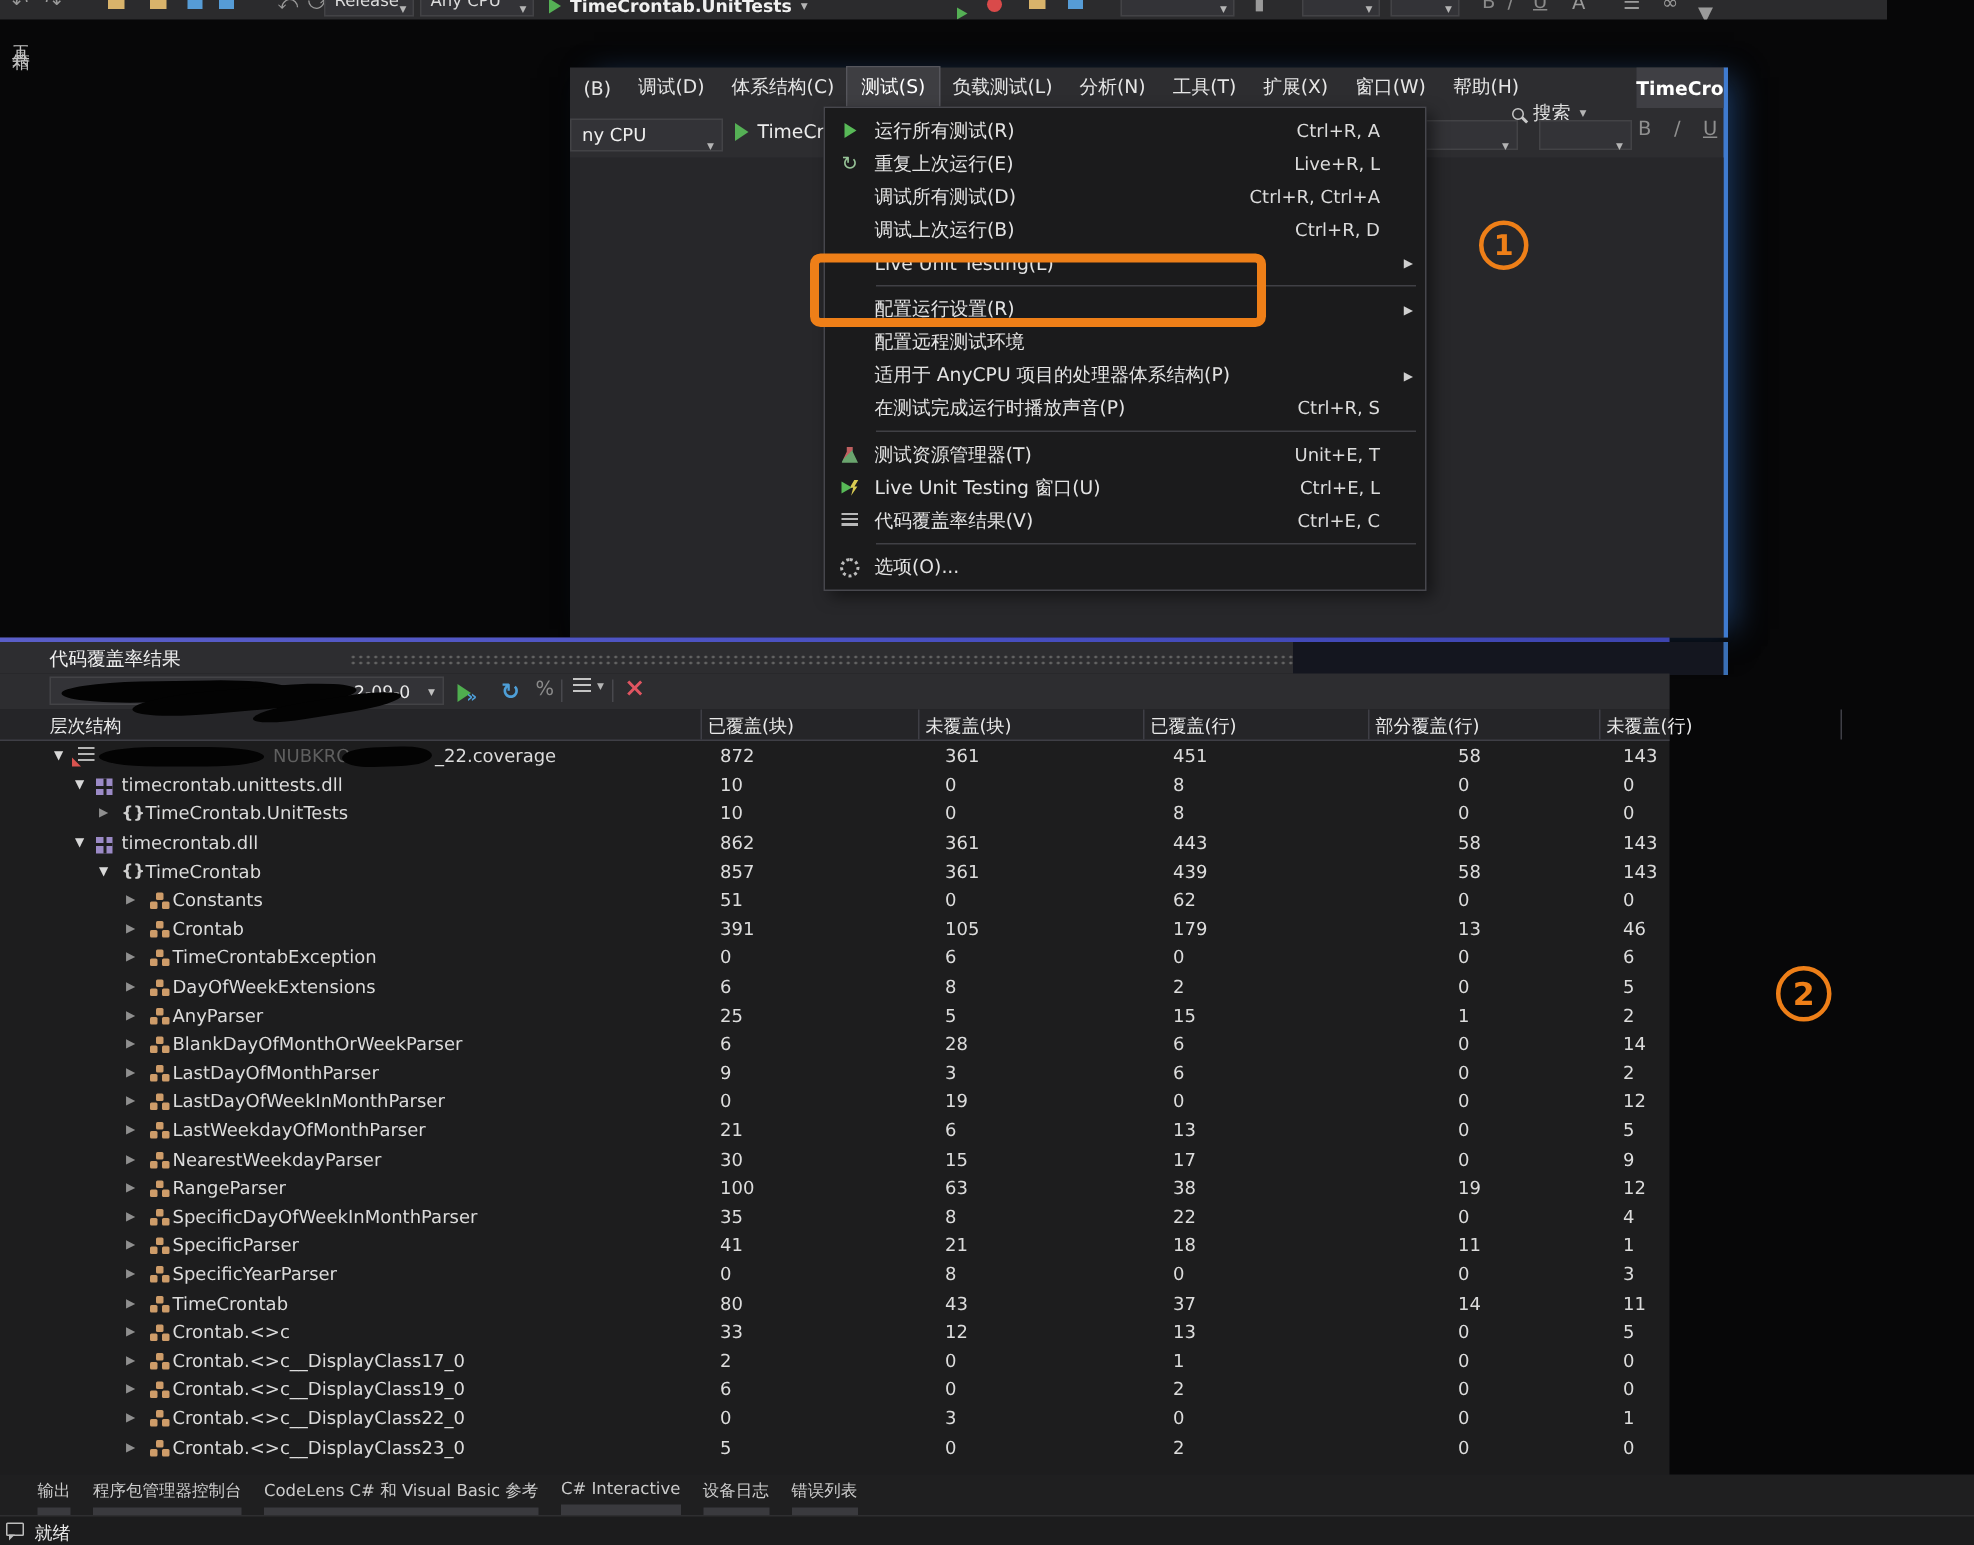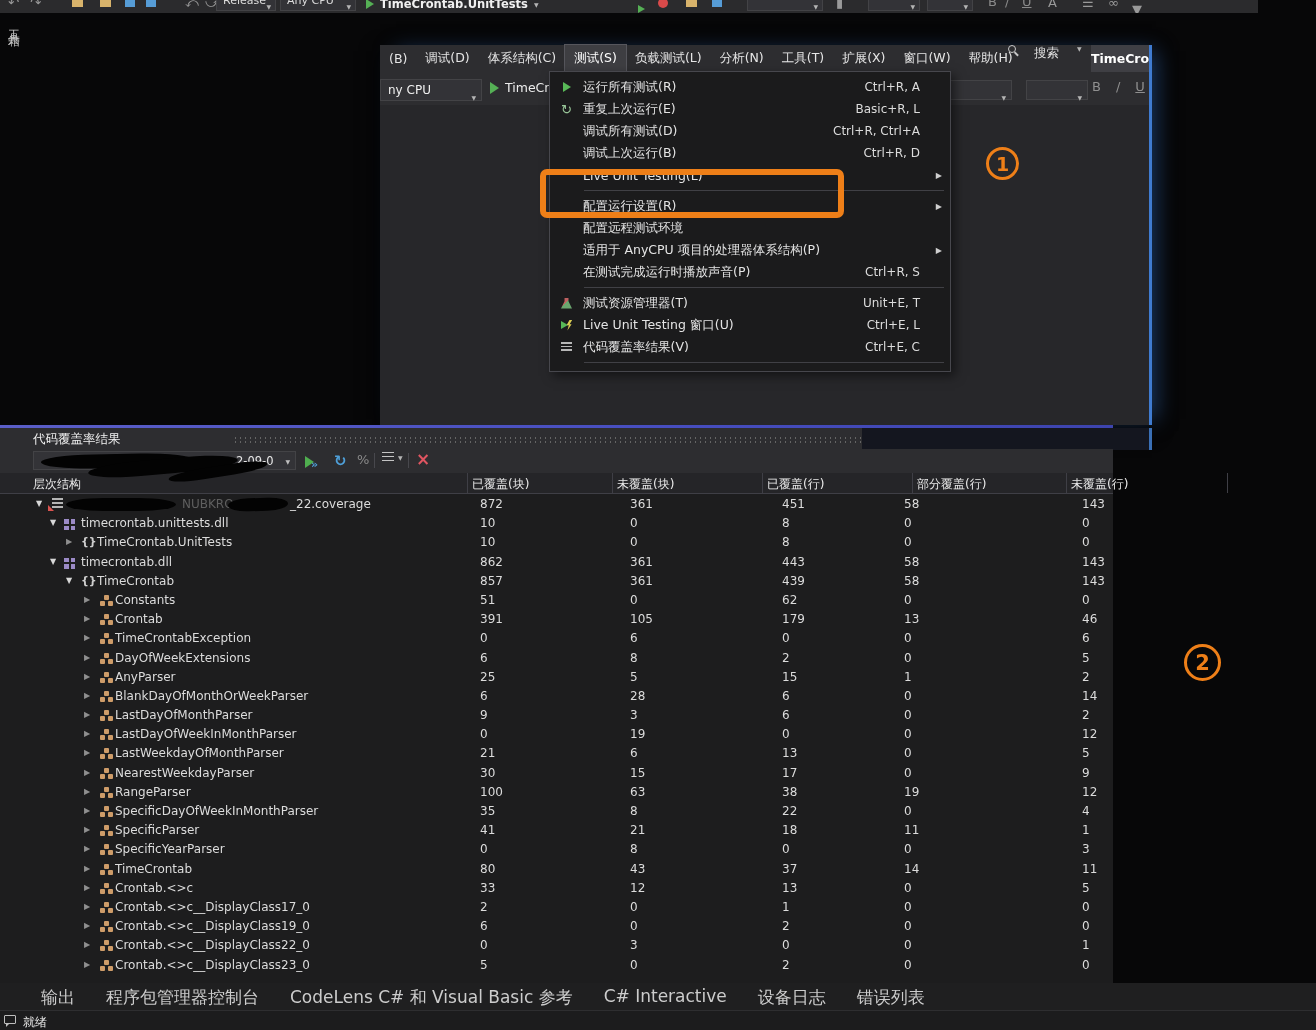--- a/index.html
+++ b/index.html
@@ -24,21 +24,21 @@
   
   #toolbox-tab { left:5px; top:20px; writing-mode:vertical-rl; color:#c2c2c2; font-size:12px; letter-spacing:3px; }
 
   
   #vswin { left:380px; top:45px; width:772px; height:380px; background:#2d2d30;
       border-right:3px solid #3f7bd0; box-shadow:10px 0 20px -6px rgba(50,110,190,.5), 0 6px 18px rgba(0,0,0,.6); }
   #menubar { position:absolute; left:0; top:0; right:0; height:27px; display:flex; align-items:center;
       color:#e6e6e6; font-size:12.5px; }
   .mb-item { padding:5px 9px; cursor:default; }
   .mb-item.active { background:#3e3e42; outline:1px solid #56565c; color:#ffffff; }
-  #searchgrp { position:absolute; left:628px; top:0; height:27px; display:flex; align-items:flex-start; gap:18px; color:#e0e0e0; font-size:12.5px;}
+  #searchgrp { position:absolute; left:628px; top:17px; height:27px; display:flex; align-items:center; gap:6px; color:#e0e0e0; font-size:12.5px;}
   .mag { width:8px; height:8px; border:1.5px solid #c8c8c8; border-radius:50%; position:relative; }
   .mag::after { content:""; position:absolute; width:5px; height:1.5px; background:#c8c8c8; transform:rotate(45deg); right:-4px; bottom:-2px; }
   .car6 { font-size:6px; color:#b5b5b5; }
   #doctab { position:absolute; right:0; top:0; width:58px; height:27px; background:#3f3f44; color:#fff;
       font-weight:bold; font-size:12.5px; display:flex; align-items:center; justify-content:center; }
 
   #wintools { position:absolute; left:0; top:27px; right:0; height:33px; }
   .wcombo { position:absolute; height:22px; background:#333337; border:1px solid #434346; color:#f0f0f0;
       font-size:12px; line-height:20px; padding:0 18px 0 7px; }
   .wcombo .car { position:absolute; right:5px; top:8px; font-size:6px; color:#b5b5b5; }
@@ -110,37 +110,37 @@
   .trow .exp { position:absolute; top:4px; font-size:8px; }
   .trow[data-exp="open"] .exp::before { content:"\25bc"; color:#d8d8d8; }
   .trow[data-exp="closed"] .exp::before { content:"\25b6"; color:#8f8f8f; }
   .trow .ric { position:absolute; top:3px; width:13px; height:13px; }
   .trow .rname { position:absolute; top:2px; white-space:nowrap; }
   .trow[data-lvl="0"] .exp{left:36px} .trow[data-lvl="0"] .ric{left:52px} .trow[data-lvl="0"] .rname{left:68px}
   .trow[data-lvl="1"] .exp{left:50px} .trow[data-lvl="1"] .ric{left:64px} .trow[data-lvl="1"] .rname{left:81px}
   .trow[data-lvl="2"] .exp{left:66px} .trow[data-lvl="2"] .ric{left:81px} .trow[data-lvl="2"] .rname{left:97px}
   .trow[data-lvl="3"] .exp{left:84px} .trow[data-lvl="3"] .ric{left:100px} .trow[data-lvl="3"] .rname{left:115px}
   .v1{position:absolute;left:480px;top:2px} .v2{position:absolute;left:630px;top:2px}
-  .v3{position:absolute;left:782px;top:2px} .v4{position:absolute;left:904px;top:2px}
+  .v3{position:absolute;left:782px;top:2px} .v4{position:absolute;left:972px;top:2px}
   .v5{position:absolute;left:1082px;top:2px}
   
   .trow[data-icon="module"] .ric { background:#9b8ac6; width:11px; height:11px; top:5px; }
   .trow[data-icon="module"] .ric::before { content:""; position:absolute; left:4.5px; top:0; width:2px; height:100%; background:#1d1d1e; }
   .trow[data-icon="module"] .ric::after { content:""; position:absolute; top:4.5px; left:0; height:2px; width:100%; background:#1d1d1e; }
   .trow[data-icon="namespace"] .ric::before { content:"{}"; color:#cfcfcf; font-size:11px; font-weight:bold; position:absolute; top:-1px; }
   .trow[data-icon="class"] .ric::before { content:""; position:absolute; left:4px; top:1px; width:5px; height:5px; background:#ce9c69; border-radius:1px; }
   .trow[data-icon="class"] .ric::after { content:""; position:absolute; left:0; top:7px; width:5px; height:5px; background:#ce9c69; border-radius:1px; box-shadow:8px 0 0 #ce9c69; }
   .trow[data-icon="covfile"] .ric { background:repeating-linear-gradient(#b5b5b5 0 1.6px, transparent 1.6px 4px); width:11px; height:12px; }
   .trow[data-icon="covfile"] .ric::after { content:""; position:absolute; left:-4px; bottom:-1px; width:0; height:0;
       border-bottom:6px solid #d9534f; border-right:6px solid transparent; }
 
   
   #bottomtabs { left:0; top:983px; width:1316px; height:27px; background:#1f1f20; display:flex; gap:15px; padding-left:25px; }
   .btab { display:flex; flex-direction:column; padding-top:3px; }
-  .btab .blabel { font-size:17px; color:#cccccc; white-space:nowrap;margin-left:16px; }
+  .btab .blabel { font-size:11px; color:#cccccc; white-space:nowrap; }
   .btab .bbar { height:7px; background:#3a3a3e; margin-top:4px; width:100%; }
   #statusbar { left:0; top:1010px; width:1316px; height:20px; background:#1c1c1d; border-top:1px solid #2e2e30; }
   #bubble { position:absolute; left:4px; top:4px; width:12px; height:9px; border:1px solid #bdbdbd; border-radius:1px; }
   #bubble::after { content:""; position:absolute; left:1px; bottom:-4px; width:0; height:0;
       border-top:4px solid #bdbdbd; border-right:4px solid transparent; }
   #status-ready { position:absolute; left:23px; top:3px; font-size:12px; color:#e8e8e8; }
 </style>
 </head>
 <body>
 
@@ -236,21 +236,21 @@
     <div id="testmenu">
         <div class="mitem" data-icon="mi-runall">
     <span class="mic"></span>
     <span class="mlabel">运行所有测试(R)</span>
     <span class="mshort">Ctrl+R, A</span>
     <span class="subarrow"></span>
   </div>
         <div class="mitem" data-icon="mi-repeat">
     <span class="mic"></span>
     <span class="mlabel">重复上次运行(E)</span>
-    <span class="mshort">Basic+R, L</span>
+    <span class="mshort">Live+R, L</span>
     <span class="subarrow"></span>
   </div>
         <div class="mitem">
     <span class="mic"></span>
     <span class="mlabel">调试所有测试(D)</span>
     <span class="mshort">Ctrl+R, Ctrl+A</span>
     <span class="subarrow"></span>
   </div>
         <div class="mitem">
     <span class="mic"></span>
@@ -316,20 +316,26 @@
     <span class="mic"></span>
     <span class="mlabel">代码覆盖率结果(V)</span>
     <span class="mshort">Ctrl+E, C</span>
     <span class="subarrow"></span>
   </div>
         <div class="mitem" data-type="sep">
     
     
     
     
+  </div>
+        <div class="mitem" data-icon="mi-gear">
+    <span class="mic"></span>
+    <span class="mlabel">选项(O)...</span>
+    <span class="mshort"></span>
+    <span class="subarrow"></span>
   </div>
       </div>
   </div>
 
   <div id="hl-rect" class="abs"></div>
   <div id="circ1" class="abs numcircle">1</div>
   <div id="circ2" class="abs numcircle">2</div>
 
   <div id="covpanel" class="abs">
     <div id="cov-accent"></div>

